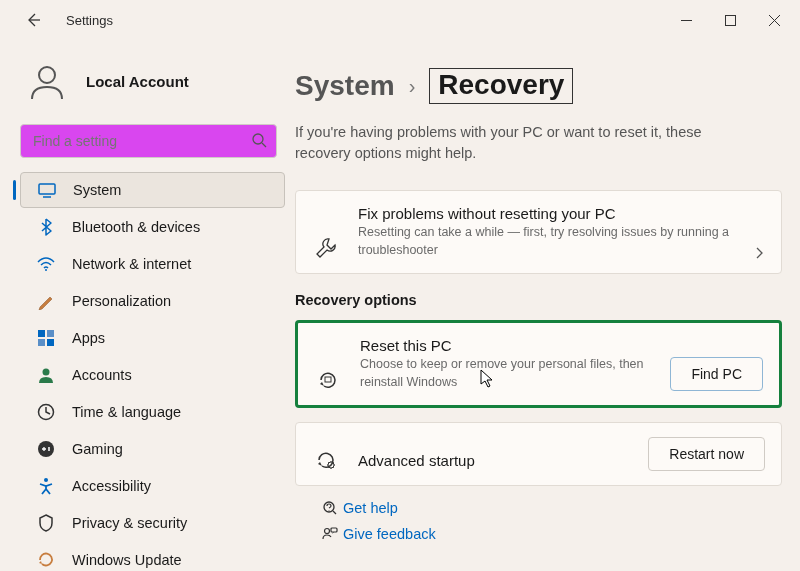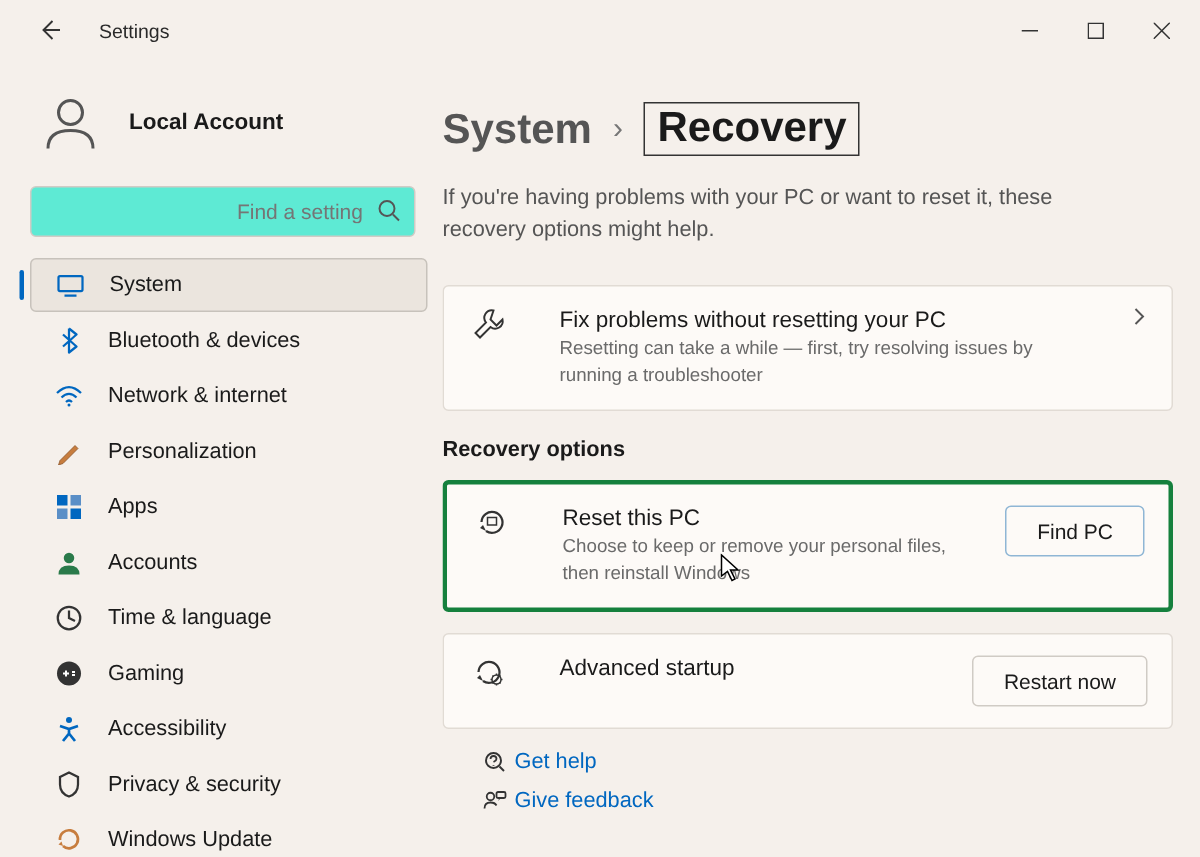--- a/index.html
+++ b/index.html
@@ -12,38 +12,38 @@
 .winbtn { width: 44px; height: 30px; display: flex; align-items: center; justify-content: center; color: #333; }
 
 .layout { display: flex; height: calc(571px - 40px); }
 
 .sidebar { width: 295px; padding: 10px 10px 0 20px; }
 .account { display: flex; align-items: center; gap: 18px; padding: 10px 0 22px 6px; }
 .avatar { width: 42px; height: 42px; display: flex; align-items: center; justify-content: center; }
 .account-name { font-size: 15px; font-weight: 600; color: #1a1a1a; }
 
 .search { position: relative; margin: 0 8px 14px 0; }
-.search input { width: 100%; height: 34px; border: 1px solid #d0cbc5; border-radius: 4px; background: #5eead4; padding: 0 34px 0 12px; font-size: 14px; color: #333; outline: none; text-align: right; }
+.search input { width: 100%; height: 34px; border: 1px solid #d0cbc5; border-radius: 4px; background: #d946ef; padding: 0 34px 0 12px; font-size: 14px; color: #333; outline: none; }
 .search .mag { position: absolute; right: 10px; top: 8px; color: #555; }
 
 .navlist { display: flex; flex-direction: column; gap: 1px; }
 .navitem { display: flex; align-items: center; height: 36px; padding: 0 8px 0 16px; border-radius: 4px; font-size: 14.5px; color: #1a1a1a; position: relative; }
 .navitem.active { background: #ebe5de; border: 1px solid #c7c2bb; }
 .navitem.active::before { content: ""; position: absolute; left: -8px; top: 7px; bottom: 7px; width: 3px; background: #0067c0; border-radius: 2px; }
 .navitem .ico { width: 20px; height: 20px; margin-right: 16px; display: flex; align-items: center; justify-content: center; }
 
 .main { flex: 1; padding: 28px 18px 0 0; overflow: hidden; }
 .crumb { display: flex; align-items: center; gap: 14px; margin-bottom: 18px; }
 .crumb-a { font-size: 28px; font-weight: 600; color: #555; }
 .crumb-sep { font-size: 20px; color: #777; }
 .crumb-b { font-size: 28px; font-weight: 600; color: #1a1a1a; border: 1px solid #333; padding: 0 8px 2px 8px; }
 
 .intro { font-size: 14.5px; color: #555; line-height: 1.45; margin-bottom: 26px; max-width: 410px; }
 
-.card { background: #fdfaf7; border: 1px solid #e1dbd4; border-radius: 4px; padding: 14px 16px; display: flex; align-items: flex-start; gap: 33px; margin-bottom: 14px; }
+.card { background: #fdfaf7; border: 1px solid #e1dbd4; border-radius: 4px; padding: 14px 16px; display: flex; align-items: flex-end; gap: 18px; margin-bottom: 14px; }
 .card.highlight { border: 3px solid #15803d; }
 .card .ico { width: 28px; display: flex; align-items: center; justify-content: center; color: #333; flex-shrink: 0; }
 .card .txt { flex: 1; }
 .card .txt .t { font-size: 15px; color: #1a1a1a; margin-bottom: 2px; }
 .card .txt .d { font-size: 12.5px; color: #6a6a6a; line-height: 1.4; }
 .card .chev { color: #555; flex-shrink: 0; }
 .card .act { border: 1px solid #d0cbc5; background: #fdfaf7; border-radius: 4px; padding: 8px 20px; font-size: 14px; color: #1a1a1a; flex-shrink: 0; }
 .card.highlight .act { border: 1px solid #8fb6d5; }
 
 .section-label { font-size: 14.5px; font-weight: 600; color: #1a1a1a; margin: 18px 0 12px 0; }

